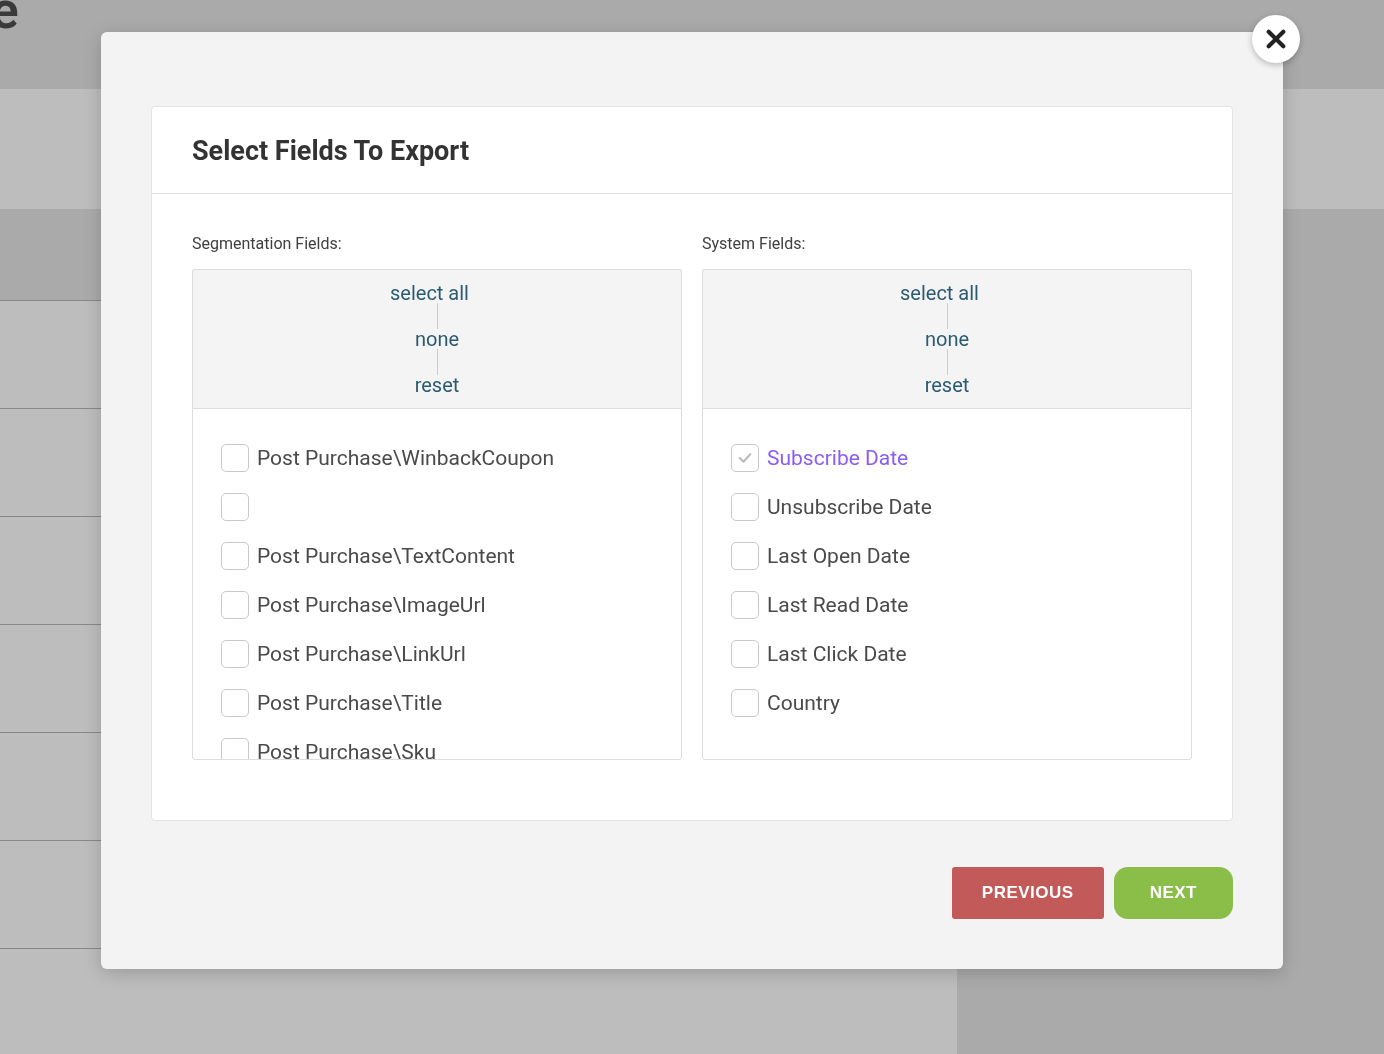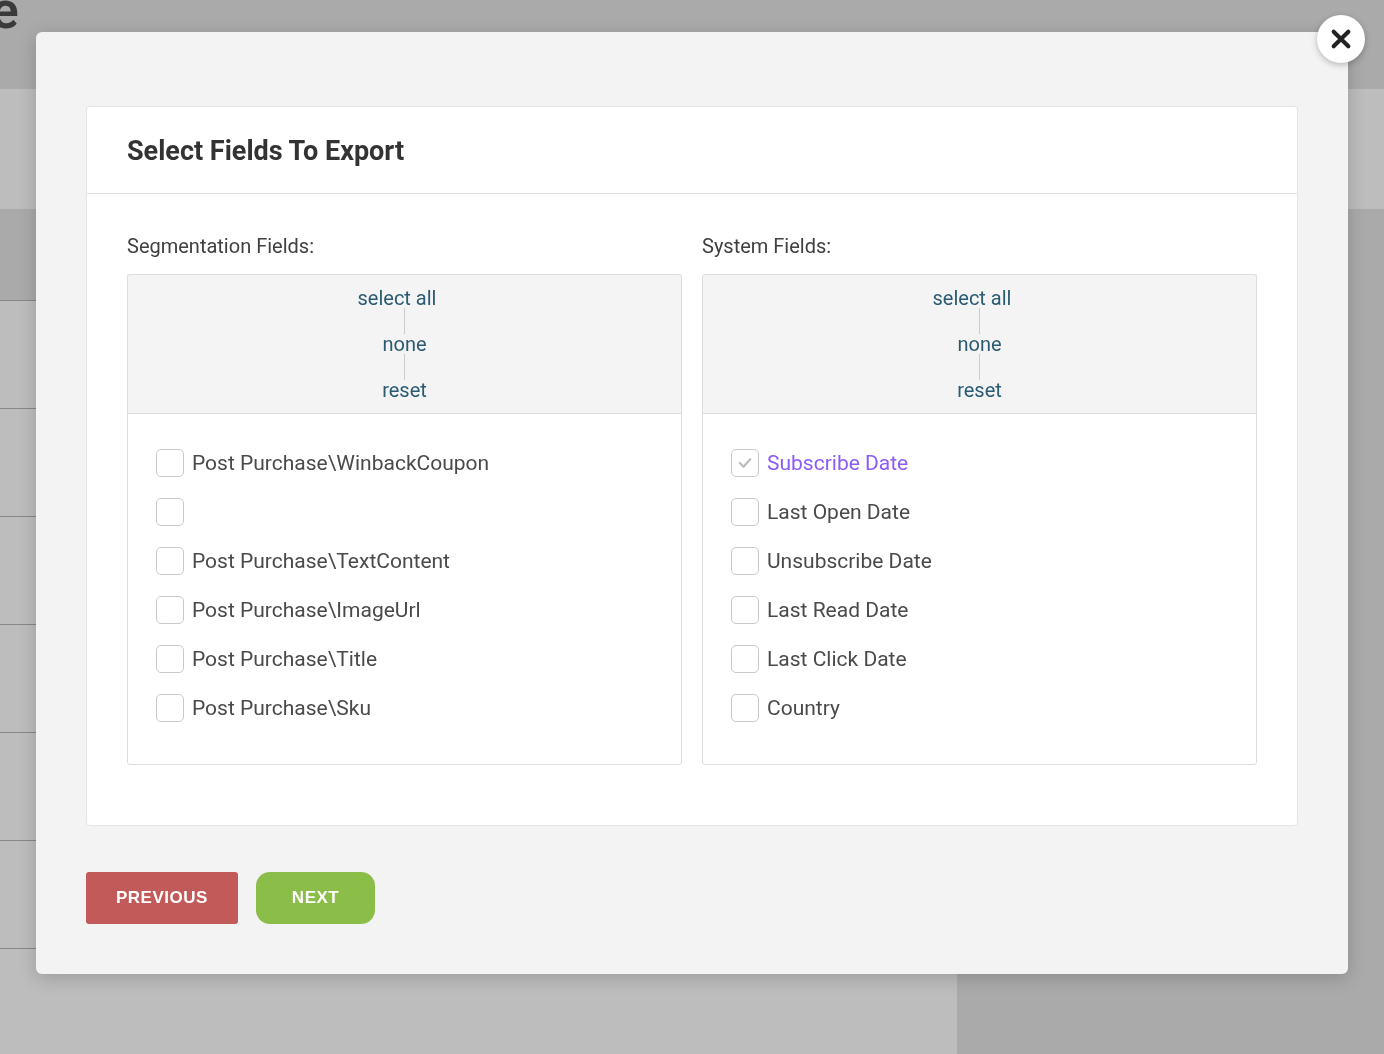--- a/index.html
+++ b/index.html
@@ -46,21 +46,21 @@
   .overlay {
     position: absolute;
     inset: 0;
     display: flex;
     align-items: flex-start;
     justify-content: center;
   }
   .modal {
     position: relative;
     margin-top: 32px;
-    width: 1312px;
+    width: 1182px;
     max-width: calc(100% - 66px);
     background: #f3f3f3;
     border-radius: 6px;
     box-shadow: 0 4px 18px rgba(0,0,0,0.18);
     padding: 74px 50px 50px 50px;
   }
   .close-btn {
     position: absolute;
     top: -17px;
     right: -17px;
@@ -93,21 +93,21 @@
   .card-body {
     padding: 40px 40px 60px 40px;
     display: flex;
     gap: 20px;
   }
   .col {
     flex: 1;
     min-width: 0;
   }
   .col-title {
-    font-size: 20px;
+    font-size: 16px;
     color: #404040;
     margin-bottom: 16px;
     font-weight: 400;
   }
   .toolbar {
     background: #f4f4f4;
     border: 1px solid #ddd;
     border-bottom: none;
     border-radius: 3px 3px 0 0;
     display: flex;
@@ -159,21 +159,22 @@
   .item.disabled .chk { cursor: default; }
   .item.disabled .chk svg path { stroke: #bdbdbd; }
   .item-label {
     font-size: 21px;
     color: #4a4a4a;
   }
   .item.disabled .item-label { color: #8b5cf6; }
   .footer {
     margin-top: 46px;
     display: flex;
-    gap: 18px;
+    gap: 10px;
+    justify-content: flex-end;
   }
   .btn {
     border: none;
     border-radius: 3px;
     padding: 16px 30px;
     font-size: 17px;
     font-weight: 700;
     letter-spacing: 0.5px;
     color: #fff;
     cursor: pointer;
@@ -231,20 +232,24 @@
               <div class="item">
                 <span class="chk"></span>
               </div>
               <div class="item">
                 <span class="chk"></span>
                 <span class="item-label">Post Purchase\TextContent</span>
               </div>
               <div class="item">
                 <span class="chk"></span>
                 <span class="item-label">Post Purchase\ImageUrl</span>
+              </div>
+              <div class="item">
+                <span class="chk"></span>
+                <span class="item-label">Post Purchase\LinkUrl</span>
               </div>
               <div class="item">
                 <span class="chk"></span>
                 <span class="item-label">Post Purchase\Title</span>
               </div>
               <div class="item">
                 <span class="chk"></span>
                 <span class="item-label">Post Purchase\Sku</span>
               </div>
             </div>
@@ -263,25 +268,25 @@
               <div class="item disabled">
                 <span class="chk checked">
                   <svg viewBox="0 0 24 24">
                     <path d="M5 12 L10 17 L19 7" fill="none" stroke="#888" stroke-width="3" stroke-linecap="round" stroke-linejoin="round"></path>
                   </svg>
                 </span>
                 <span class="item-label">Subscribe Date</span>
               </div>
               <div class="item">
                 <span class="chk"></span>
+                <span class="item-label">Unsubscribe Date</span>
+              </div>
+              <div class="item">
+                <span class="chk"></span>
                 <span class="item-label">Last Open Date</span>
-              </div>
-              <div class="item">
-                <span class="chk"></span>
-                <span class="item-label">Unsubscribe Date</span>
               </div>
               <div class="item">
                 <span class="chk"></span>
                 <span class="item-label">Last Read Date</span>
               </div>
               <div class="item">
                 <span class="chk"></span>
                 <span class="item-label">Last Click Date</span>
               </div>
               <div class="item">

